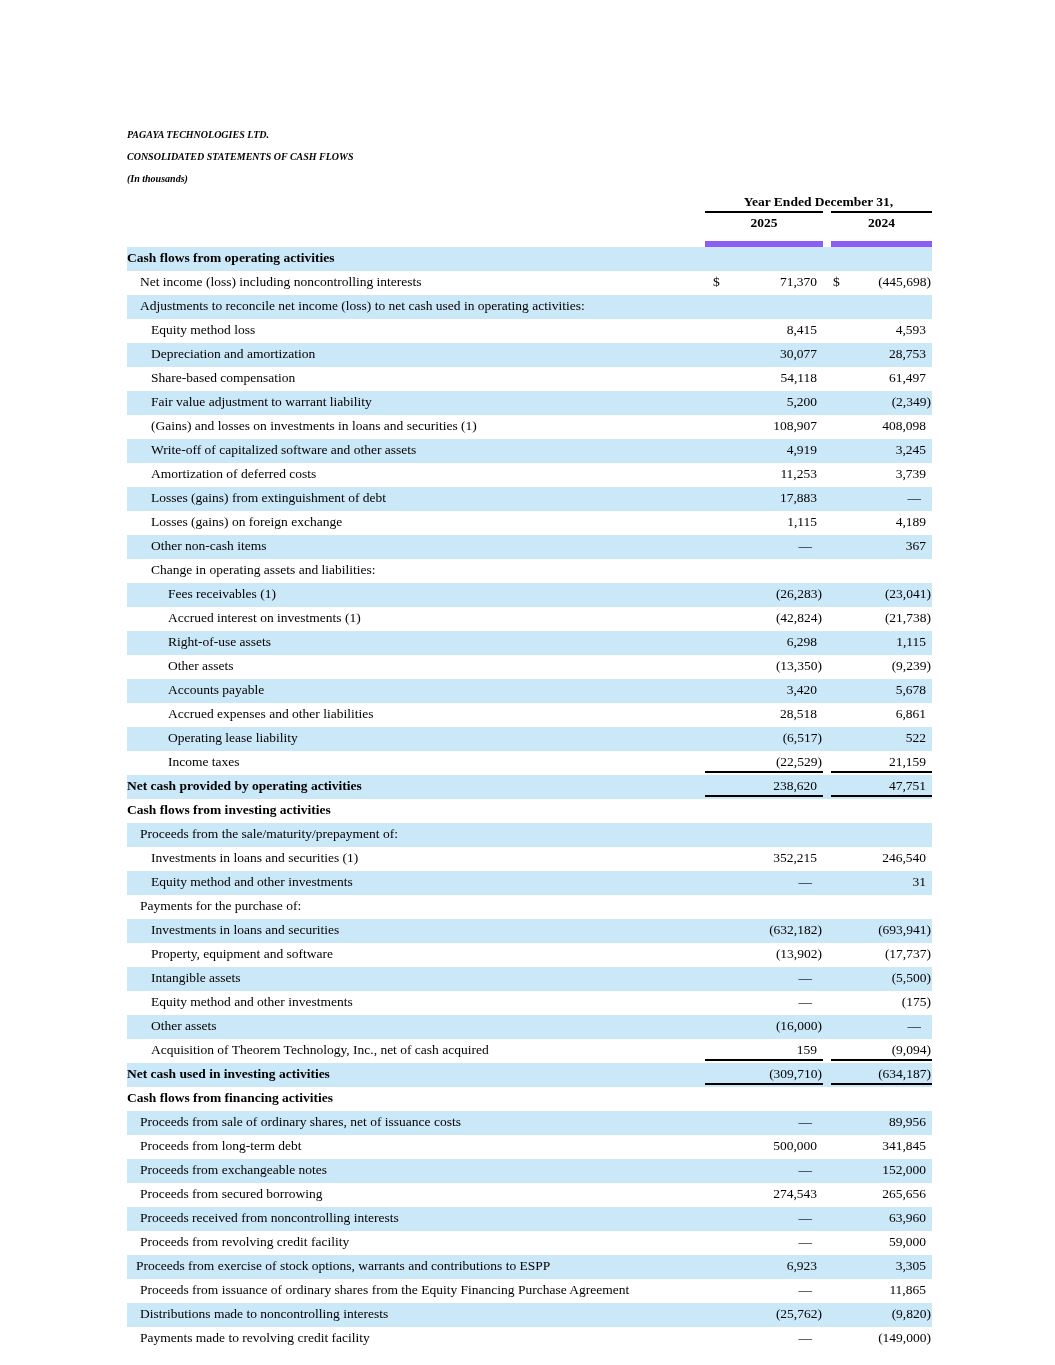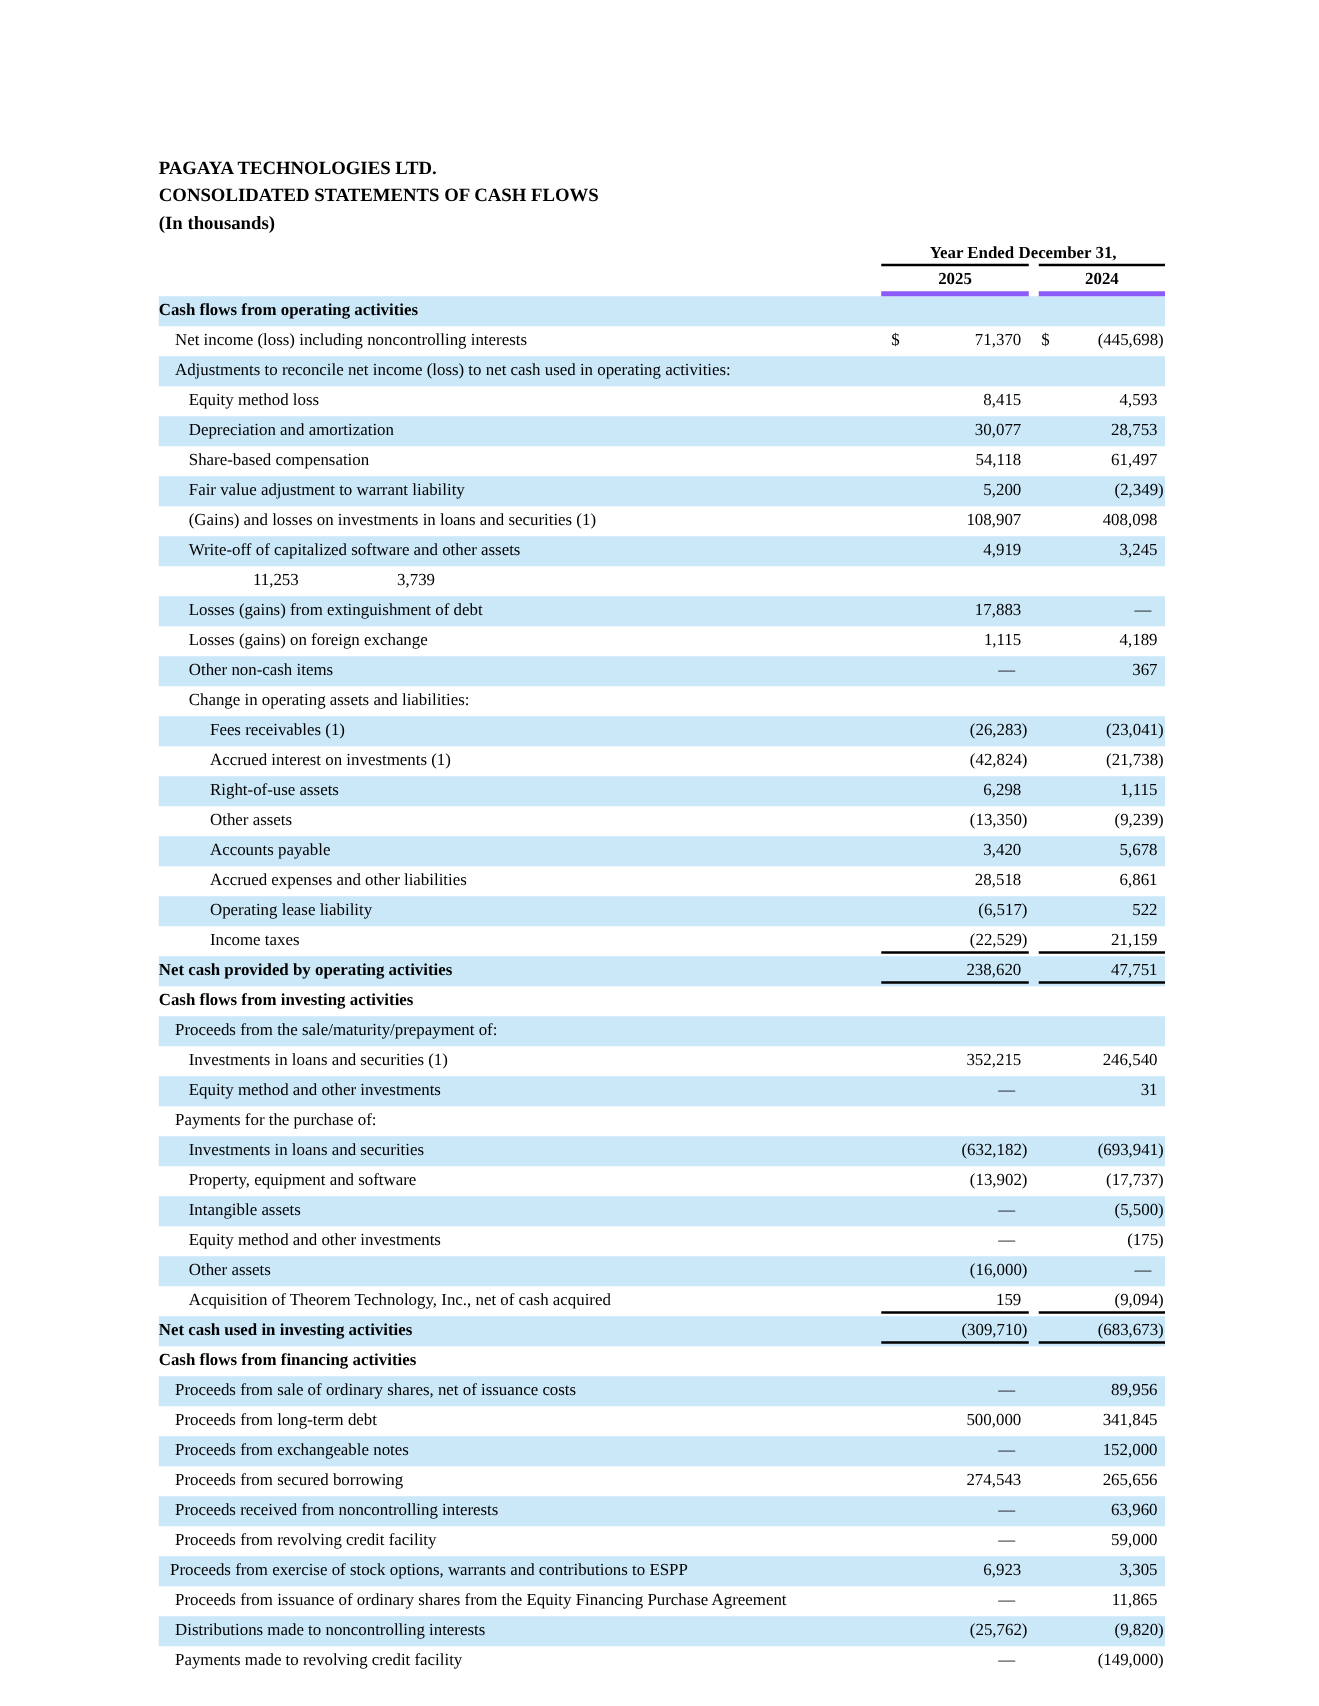--- a/index.html
+++ b/index.html
@@ -5,37 +5,37 @@
   * { box-sizing: border-box; margin: 0; padding: 0; }
   html, body { background: #ffffff; }
   body {
     width: 1055px; height: 1365px; position: relative;
     font-family: "Liberation Serif", serif; color: #000;
   }
   .page { position: absolute; left: 127px; top: 124px; width: 805px; }
 
   
   .title-block .title-line {
-    font-weight: bold; font-size: 15px; line-height: 22px; white-space: nowrap;
+    font-weight: bold; font-size: 10px; line-height: 22px; white-space: nowrap; font-style: italic;
   }
 
   
   .thead { display: flex; margin-top: 2px; }
   .thead .label-spacer { flex: 1; }
   .thead .cols { width: 227px; }
   .period {
     font-weight: bold; font-size: 13.5px; line-height: 19px;
     text-align: center; white-space: nowrap;
   }
   .underlines { display: flex; height: 2px; }
   .underlines .u1 { width: 118px; background: #000; height: 2px; }
   .underlines .gap { width: 8px; }
   .underlines .u2 { width: 101px; background: #000; height: 2px; }
   .years { display: flex; font-weight: bold; font-size: 13.5px; }
-  .years .y { text-align: center; line-height: 19px; height: 24px; border-bottom: 4px solid #8b5cf6; }
+  .years .y { text-align: center; line-height: 19px; height: 34px; border-bottom: 6px solid #8b5cf6; }
   .years .y1 { width: 118px; }
   .years .ygap { width: 8px; }
   .years .y2 { width: 101px; }
 
   
   .tbody { margin-top: 0; }
   .row { display: flex; height: 24px; line-height: 22px; font-size: 13.5px; }
   .row.shaded { background: #cbe8f9; }
   .row .row-label {
     flex: 1; white-space: nowrap; overflow: hidden;
@@ -175,20 +175,21 @@
     <div class="vcell c1">
       <span class="cur"></span>
       <span class="num pos">4,919</span>
     </div>
     <div class="vcell c2">
       <span class="cur"></span>
       <span class="num pos">3,245</span>
     </div>
   </div>
       <div class="row">
+    <div class="row-label" style="padding-left: 24px;">Amortization of deferred costs</div>
     <div class="vcell c1">
       <span class="cur"></span>
       <span class="num pos">11,253</span>
     </div>
     <div class="vcell c2">
       <span class="cur"></span>
       <span class="num pos">3,739</span>
     </div>
   </div>
       <div class="row shaded">
@@ -456,21 +457,21 @@
     </div>
   </div>
       <div class="row shaded bold rule">
     <div class="row-label" style="padding-left: 0px;">Net cash used in investing activities</div>
     <div class="vcell c1">
       <span class="cur"></span>
       <span class="num neg">(309,710)</span>
     </div>
     <div class="vcell c2">
       <span class="cur"></span>
-      <span class="num neg">(683,673)</span>
+      <span class="num neg">(634,187)</span>
     </div>
   </div>
       <div class="row bold">
     <div class="row-label" style="padding-left: 0px;">Cash flows from financing activities</div>
     <div class="vcell c1">
       <span class="cur"></span>
       <span class="num"></span>
     </div>
     <div class="vcell c2">
       <span class="cur"></span>

